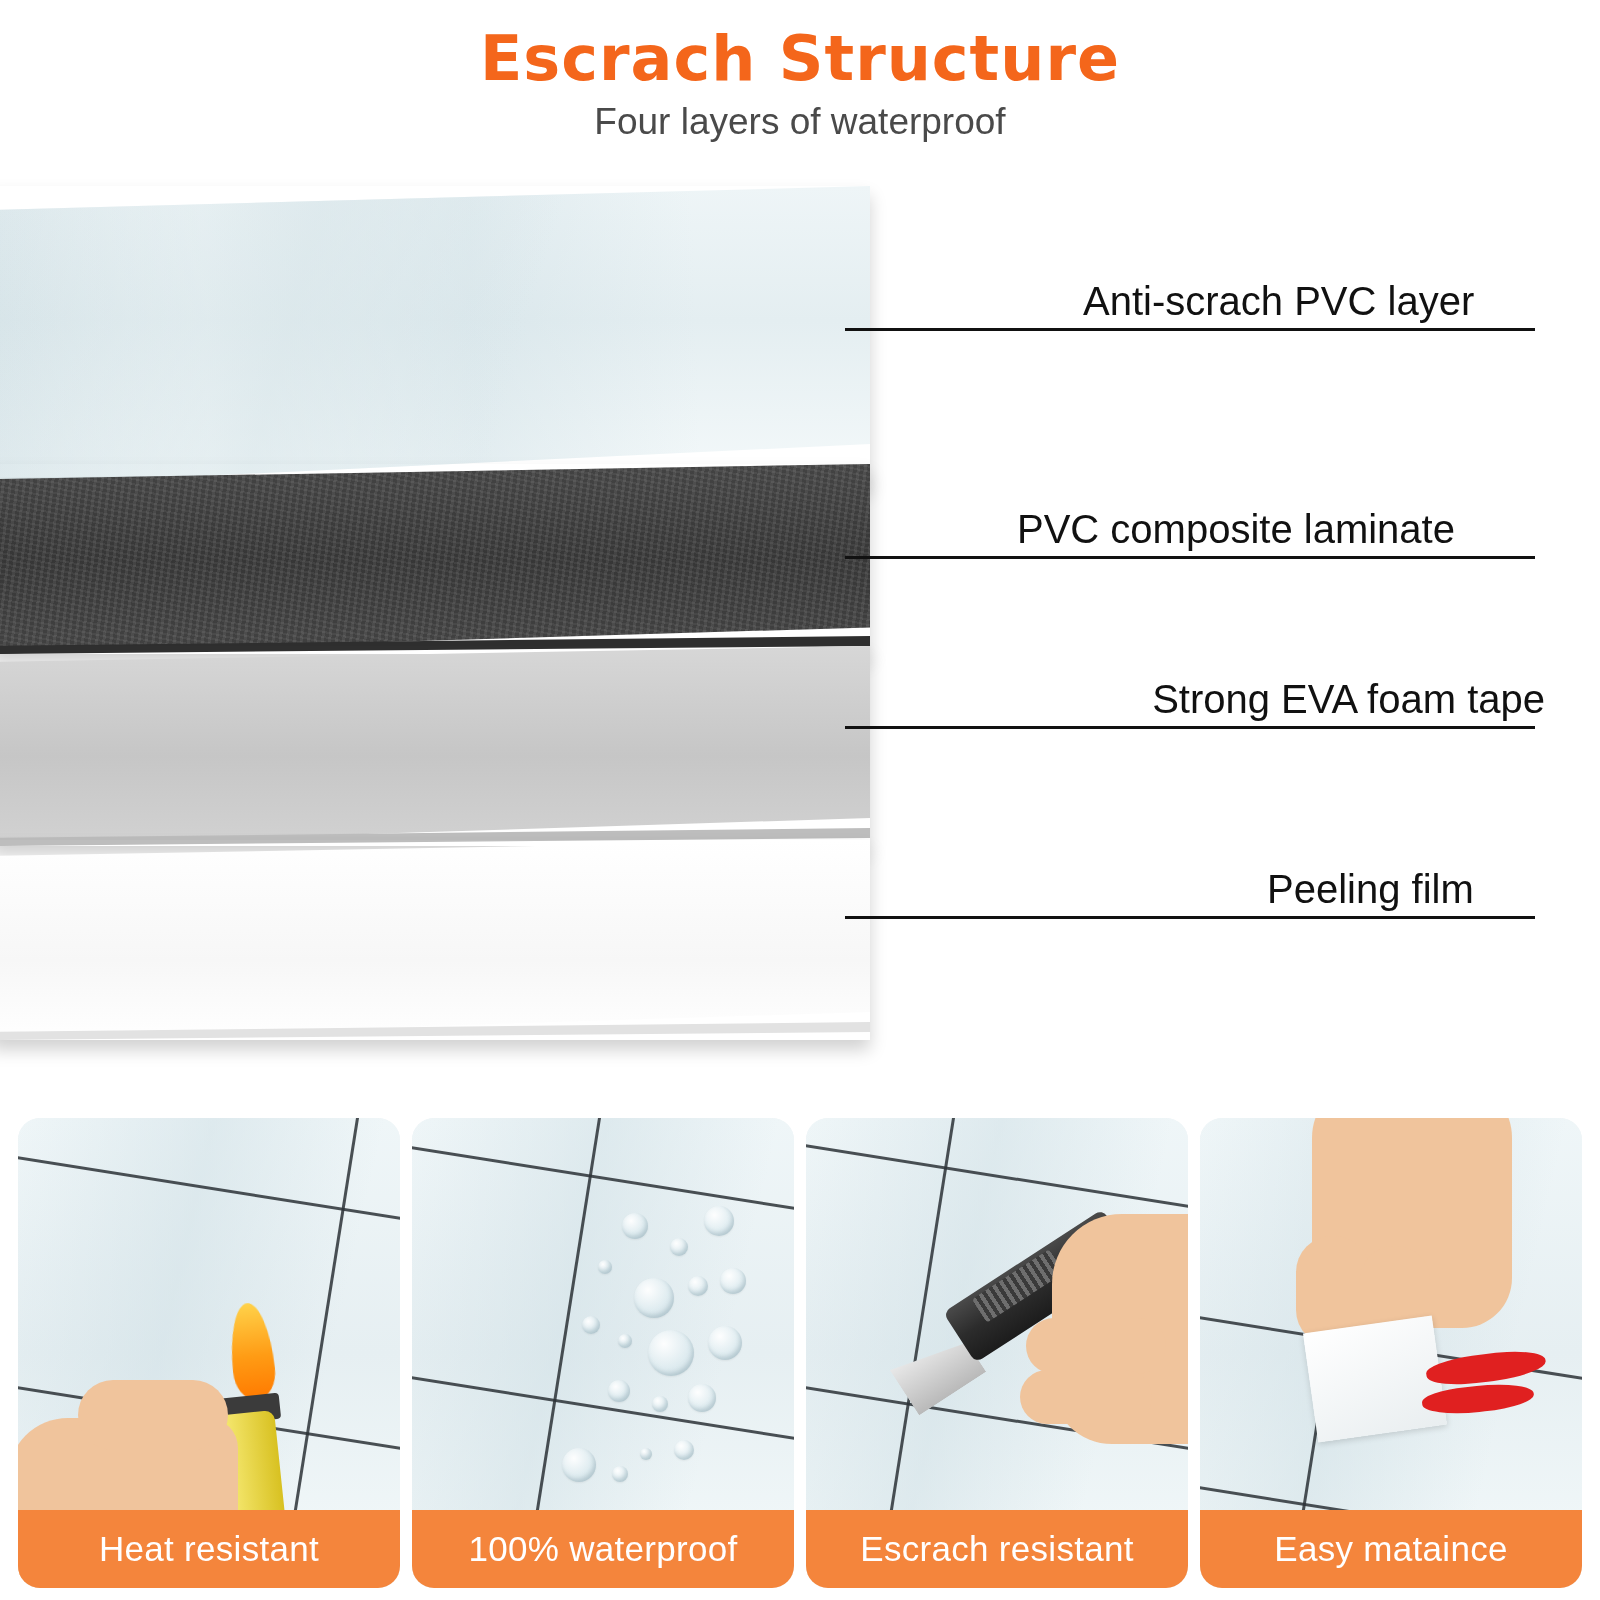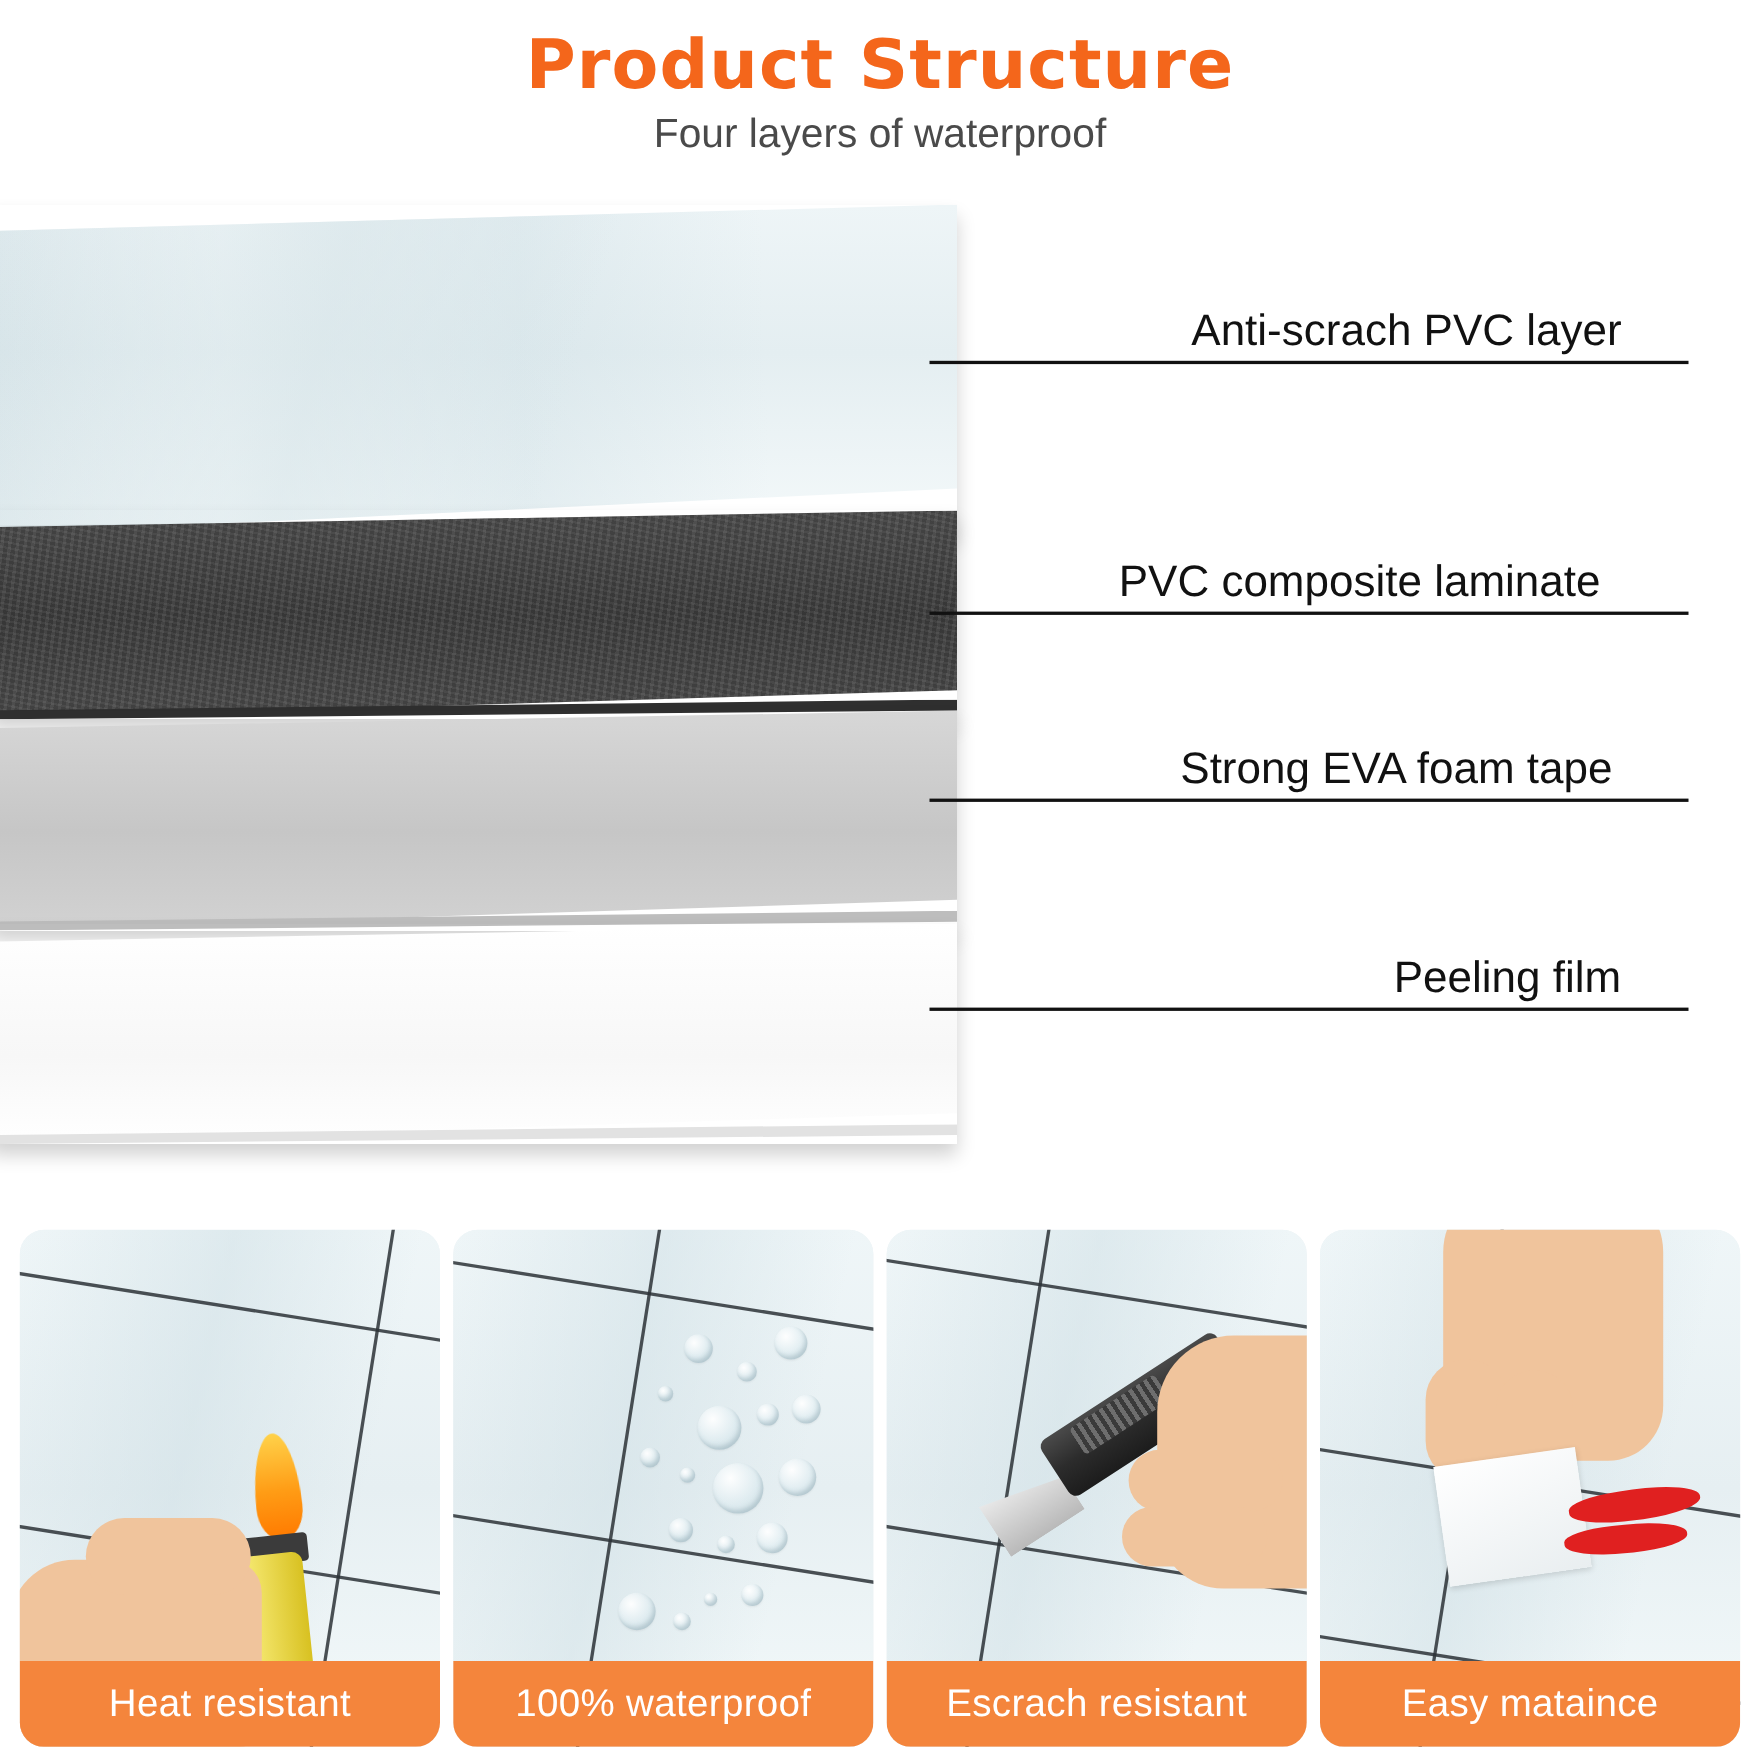--- a/index.html
+++ b/index.html
@@ -124,21 +124,21 @@
   .callout .rule {
     height: 3px;
     background: #111111;
     width: 690px;
   }
   #callout1 { top: 112px; }
   #callout1 .label { padding-left: 238px; }
   #callout2 { top: 340px; }
   #callout2 .label { padding-left: 172px; }
   #callout3 { top: 510px; }
-  #callout3 .label { padding-left: 228px; }
+  #callout3 .label { padding-left: 228px; text-align: right; }
   #callout4 { top: 700px; }
   #callout4 .label { padding-left: 422px; }
 
   
   .features {
     position: absolute;
     top: 1118px;
     left: 18px;
     width: 1564px;
     height: 376px;
@@ -247,21 +247,21 @@
     position: absolute;
     background: linear-gradient(160deg, #ffffff 0%, #e9eef0 100%);
     box-shadow: 0 2px 6px rgba(0,0,0,0.15);
     transform: rotate(-8deg);
   }
 </style>
 </head>
 <body>
 
 <div class="header">
-  <h1 class="title">Product  Structure</h1>
+  <h1 class="title">Escrach  Structure</h1>
   <p class="subtitle">Four layers of waterproof</p>
 </div>
 
 <div class="diagram">
 
   <div class="slab" id="layer1">
     <div class="face"></div>
     <div class="edge"></div>
   </div>
 

